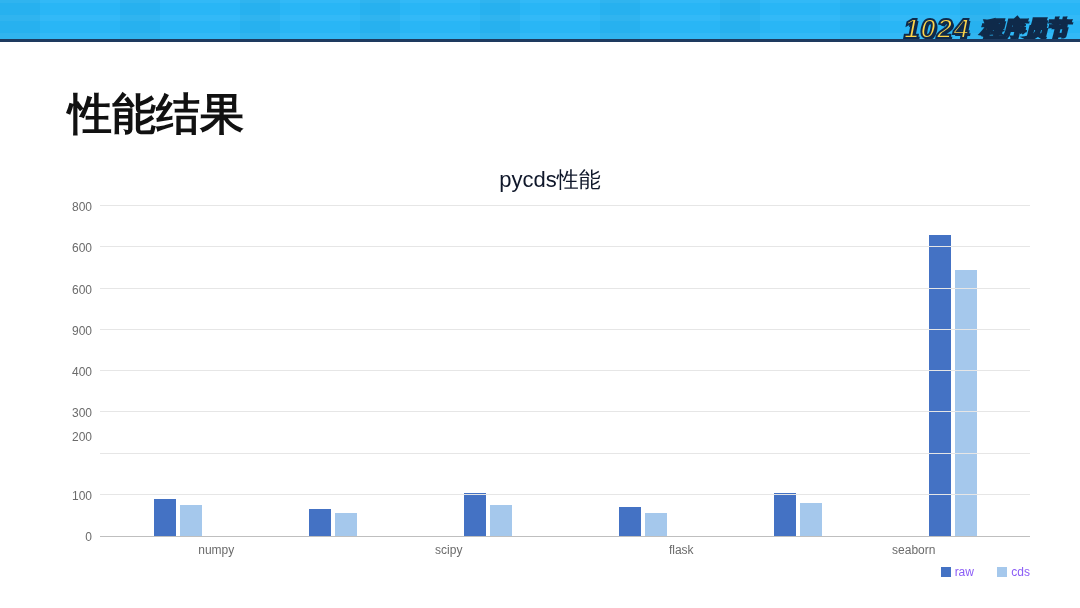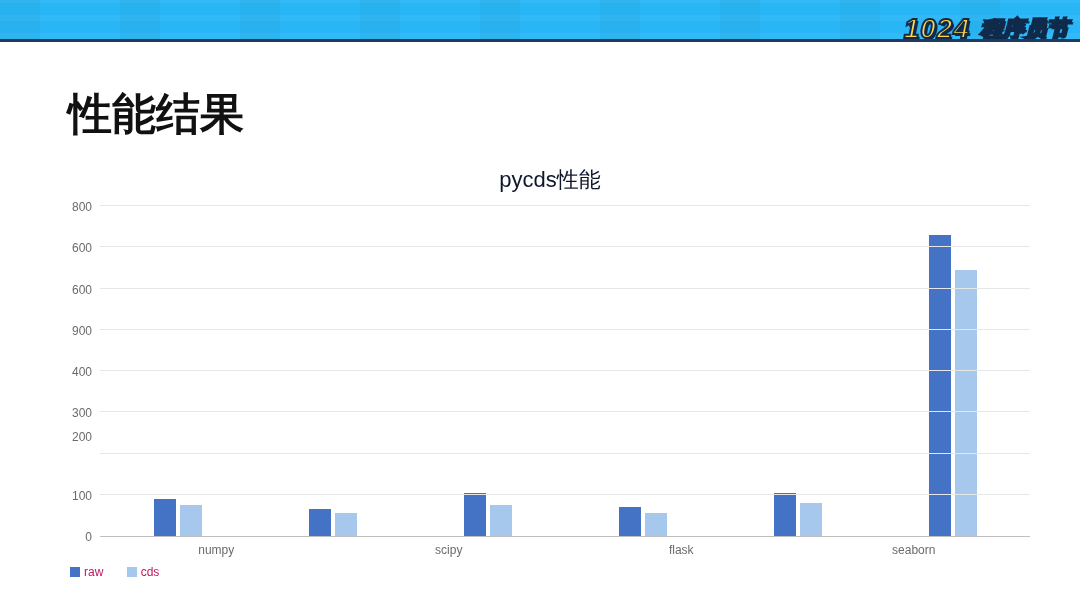--- a/index.html
+++ b/index.html
@@ -137,24 +137,24 @@
   }
   .x-label {
     flex: 1;
     text-align: center;
     font-size: 12px;
     color: #6b6b6b;
     padding-top: 6px;
   }
   .legend {
     width: 100%;
-    text-align: left;
+    text-align: right;
     margin-top: 28px;
     font-size: 12px;
-    color: #be185d;
+    color: #8b5cf6;
   }
   .legend-item {
     display: inline-flex;
     align-items: center;
     margin: 0 10px;
   }
   .swatch {
     display: inline-block;
     width: 10px;
     height: 10px;

